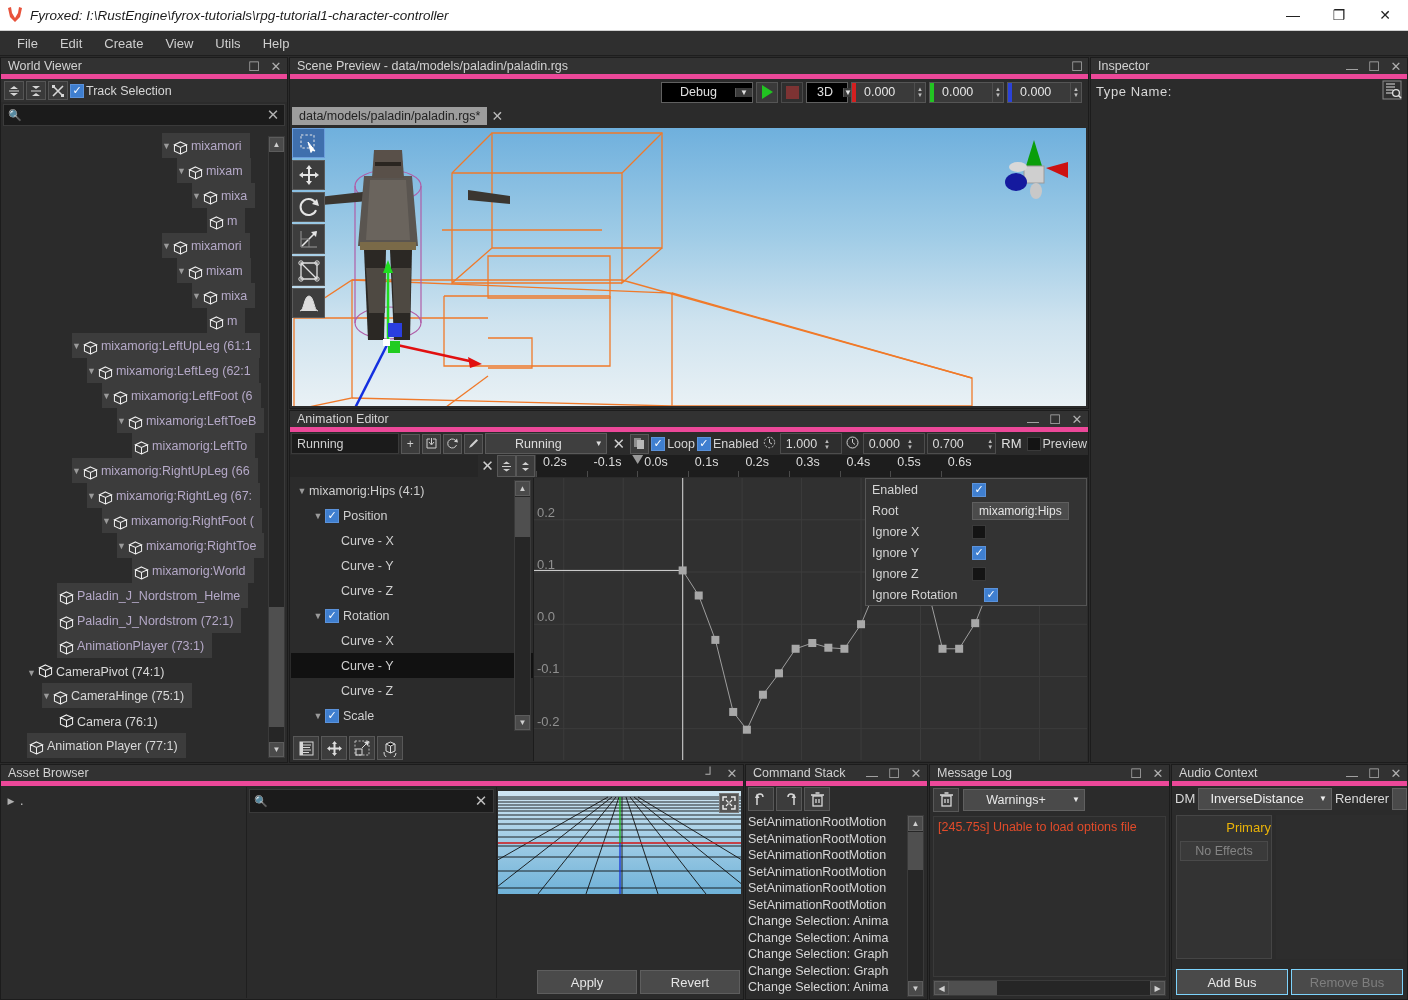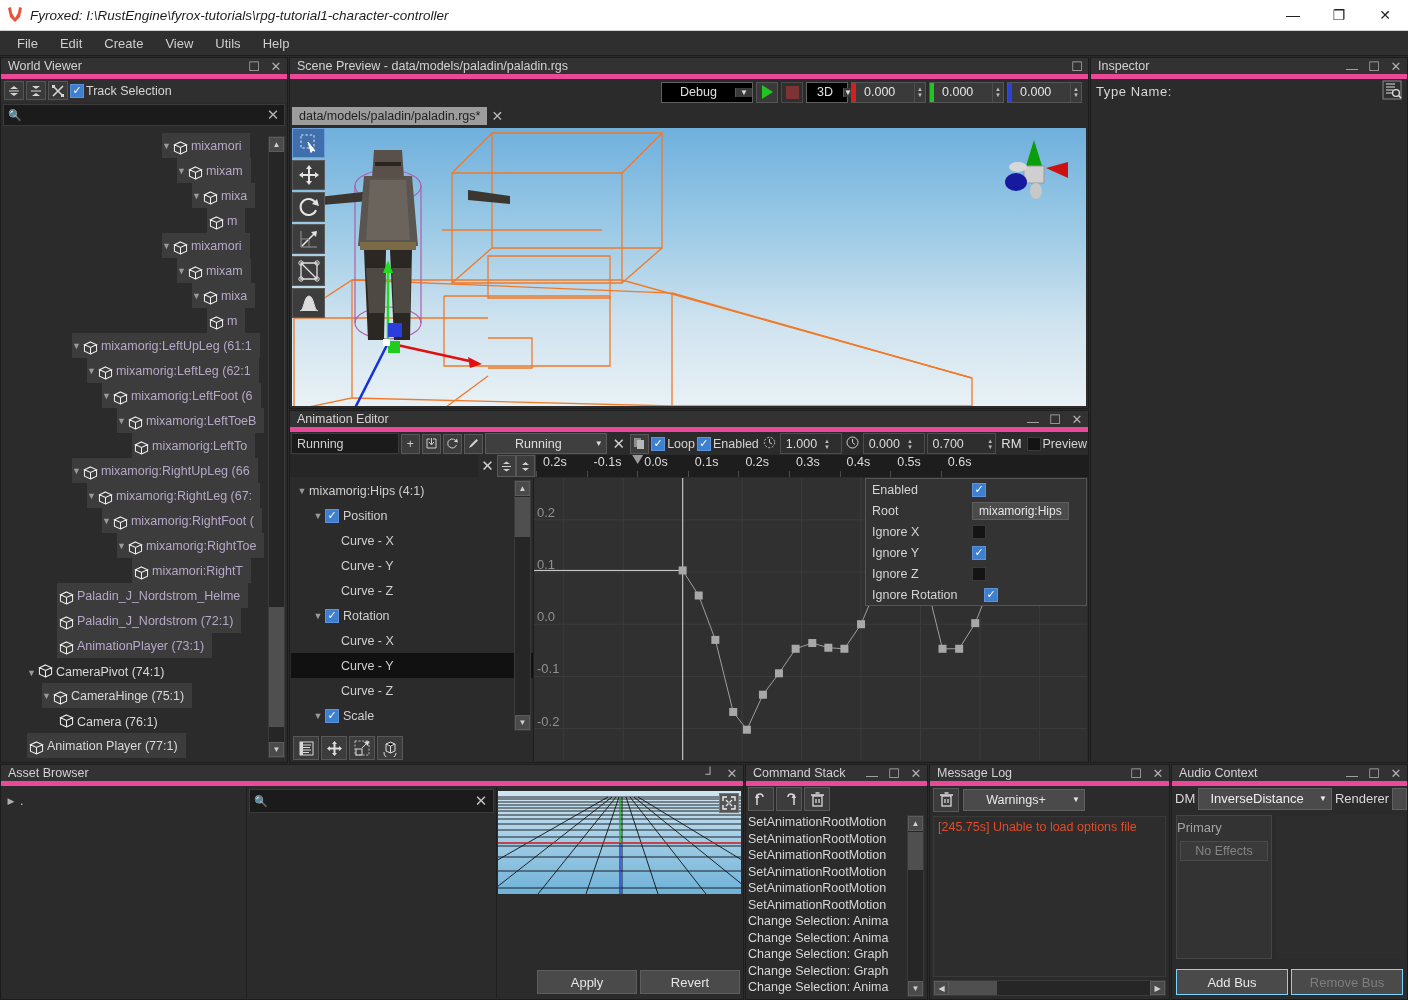--- a/index.html
+++ b/index.html
@@ -150,21 +150,21 @@
   .hscroll { position:absolute; left:3px; right:3px; bottom:3px; height:16px; background:#262626; border:1px solid #3a3a3a; display:flex; align-items:center;}
   .hsb-arrow { width:15px; height:14px; background:#4a4a4a; border:1px solid #5c5c5c; display:flex; align-items:center; justify-content:center; font-size:8px; color:#cfcfcf;}
 
   
   #audioctx { left:1171px; top:764px; width:237px; height:236px; }
   .ac-row { height:25px; display:flex; align-items:center; gap:3px; padding-left:3px; font-size:13px; color:#d8d8d8;}
   .ac-combo { width:145px; height:22px; background:#4a4a4a; border:1px solid #606060; display:flex; align-items:center; font-size:13px; color:#eee;}
   .ac-combo .cl { flex:1; text-align:center;}
   .ac-combo .ca { width:16px; text-align:center; font-size:8px;}
   .ac-buslist { position:absolute; left:4px; top:50px; width:96px; bottom:40px; background:#333; border:1px solid #454545;}
-  .ac-bushdr { text-align:left; font-size:13px; color:#a3a3a3; padding:4px 0; }
+  .ac-bushdr { text-align:right; font-size:13px; color:#eab308; padding:4px 0; }
   .ac-eff { margin:2px 3px; height:20px; background:#3a3a3a; border:1px solid #4a4a4a; display:flex; align-items:center; justify-content:center; font-size:12.5px; color:#858585;}
   .ac-right { position:absolute; left:104px; top:50px; right:4px; bottom:40px; background:#2d2d2d;}
   .ac-btns { position:absolute; left:4px; right:4px; bottom:4px; display:flex; gap:3px;}
   .ac-btn { flex:1; height:26px; background:#4a4a4a; border:1px solid #7dd3fc; display:flex; align-items:center; justify-content:center; font-size:13px; color:#e8e8e8;}
   .ac-btn.dis { color:#7e7e7e; }
 </style>
 </head>
 <body>
 
 <div class="app">
@@ -380,21 +380,21 @@
             </svg>
             <span>mixamorig:RightToe</span>
           </span>
         </div>
         <div class="tline" style="padding-left: 130px;">
           <span class="hl">
             <span class="arr"></span>
             <svg class="cube" viewBox="0 0 16 15">
               <path d="M8 1 L14.5 4 L8 7 L1.5 4 Z M1.5 4 V11 L8 14 V7 M14.5 4 V11 L8 14" fill="none" stroke="#efefef" stroke-width="1.1"></path>
             </svg>
-            <span>mixamori:RightT</span>
+            <span>mixamorig:World</span>
           </span>
         </div>
         <div class="tline" style="padding-left: 55px;">
           <span class="hl">
             <span class="arr"></span>
             <svg class="cube" viewBox="0 0 16 15">
               <path d="M8 1 L14.5 4 L8 7 L1.5 4 Z M1.5 4 V11 L8 14 V7 M14.5 4 V11 L8 14" fill="none" stroke="#efefef" stroke-width="1.1"></path>
             </svg>
             <span>Paladin_J_Nordstrom_Helme</span>
           </span>

